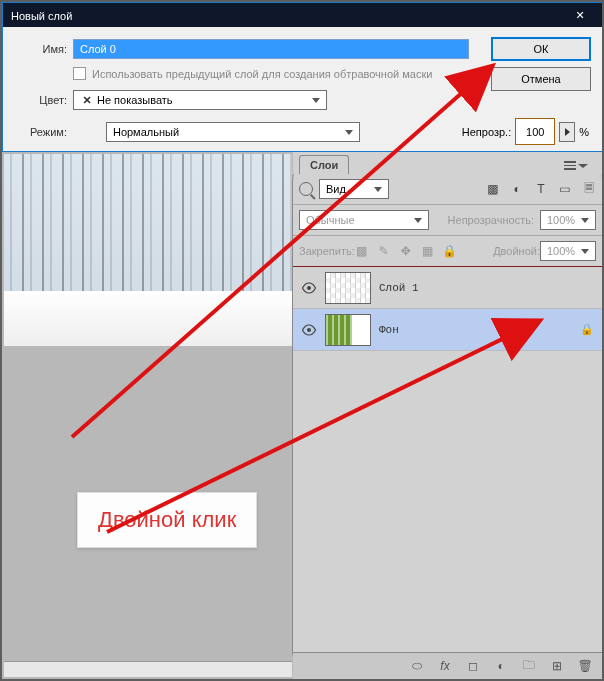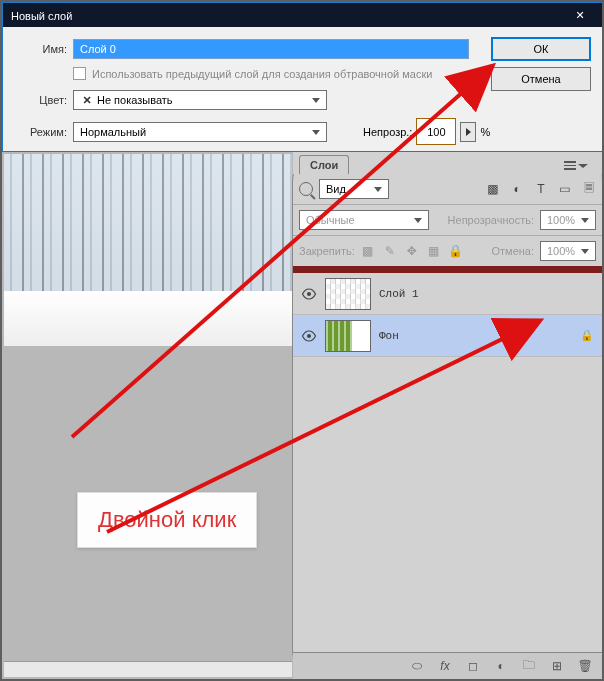--- a/index.html
+++ b/index.html
@@ -42,21 +42,21 @@
   .panel-menu { margin-left: auto; padding: 0 6px; color: #555; }
   .search-row { display: flex; align-items: center; padding: 5px 6px; gap: 6px; border-bottom: 1px solid #aaa; }
   .search-icon { width: 14px; height: 14px; border: 1.5px solid #666; border-radius: 50%; position: relative; }
   .search-icon::after { content:""; position:absolute; width: 6px; height: 1.5px; background:#666; bottom:-2px; right:-4px; transform: rotate(45deg); }
   .kind-sel { flex: 0 0 70px; }
   .icon-btns { display: flex; gap: 10px; margin-left: auto; color: #444; }
   .icon-box { width: 14px; height: 14px; display: inline-flex; align-items: center; justify-content: center; font-size: 12px; }
   .prop-row { display: flex; align-items: center; padding: 5px 6px; gap: 6px; color: #999; border-bottom: 1px solid #aaa; }
   .prop-row .select { color: #999; }
   .small-inp { width: 56px; }
-  .lock-row { display: flex; align-items: center; padding: 5px 6px; gap: 6px; color: #999; border-bottom: 7px solid #7f1d1d; }
+  .lock-row { display: flex; align-items: center; padding: 5px 6px; gap: 0; color: #999; border-bottom: 1px solid #7f1d1d; }
   .lock-icons { display: flex; gap: 8px; }
   .layer { display: flex; align-items: center; height: 42px; padding: 0 8px; gap: 8px; border-bottom: 1px solid #bbb; }
   .layer.sel { background: #b9cdf0; }
   .eye { width: 16px; height: 16px; display:flex; align-items:center; justify-content:center; }
   .eye svg { width:16px; height:12px; }
   .thumb { width: 46px; height: 32px; border: 1px solid #666; background: #fff; position: relative; }
   .thumb.checker { background: repeating-conic-gradient(#ccc 0 25%, #fff 0 50%) 0 0/10px 10px; }
   .thumb .over { position:absolute; inset:0; background: repeating-linear-gradient(90deg,#fff 0 4px,#ccc 4px 5px); opacity:0.7; }
   .thumb.green { background: linear-gradient(90deg, #6b9b2f 0 60%, #fff 60% 100%); }
   .thumb.green::before { content:""; position:absolute; left:0; top:0; bottom:0; width:60%; background: repeating-linear-gradient(90deg,#fff 0 2px, transparent 2px 6px); opacity:0.5; }
@@ -92,21 +92,21 @@
       <span class="chk"></span>
       <span>Использовать предыдущий слой для создания обтравочной маски</span>
     </div>
     <div class="row">
       <span class="lbl">Цвет:</span>
       <div class="select color-sel">
         <span class="x-close">✕</span>
         <span>Не показывать</span>
       </div>
     </div>
-    <div class="row" style="justify-content: flex-start; gap: 0;">
+    <div class="row" style="justify-content: space-between; gap: 0;">
       <span class="lbl">Режим:</span>
       <div class="select mode-sel">
         <span>Нормальный</span>
       </div>
       <div style="width: 36px;"></div>
       <div class="opac">
         <span>Непрозр.:</span>
         <input class="opac-inp" value="100" style="">
         <span class="opac-arrow"></span>
         <span>%</span>
@@ -153,21 +153,21 @@
   </div>
   <div class="lock-row">
     <span>Закрепить:</span>
     <div class="lock-icons">
       <span class="icon-box">▩</span>
       <span class="icon-box">✎</span>
       <span class="icon-box">✥</span>
       <span class="icon-box">▦</span>
       <span class="icon-box">🔒</span>
     </div>
-    <span style="margin-left:auto">Отмена:</span>
+    <span style="margin-left:auto">Двойной:</span>
     <div class="select small-inp">
       <span>100%</span>
     </div>
   </div>
 
   <div class="layer">
     <span class="eye">
       <svg viewBox="0 0 16 12">
           <path d="M8 1C4 1 1.5 6 1.5 6S4 11 8 11s6.5-5 6.5-5S12 1 8 1z" fill="none" stroke="#444" stroke-width="1.2"></path>
           <circle cx="8" cy="6" r="2" fill="#444"></circle>

